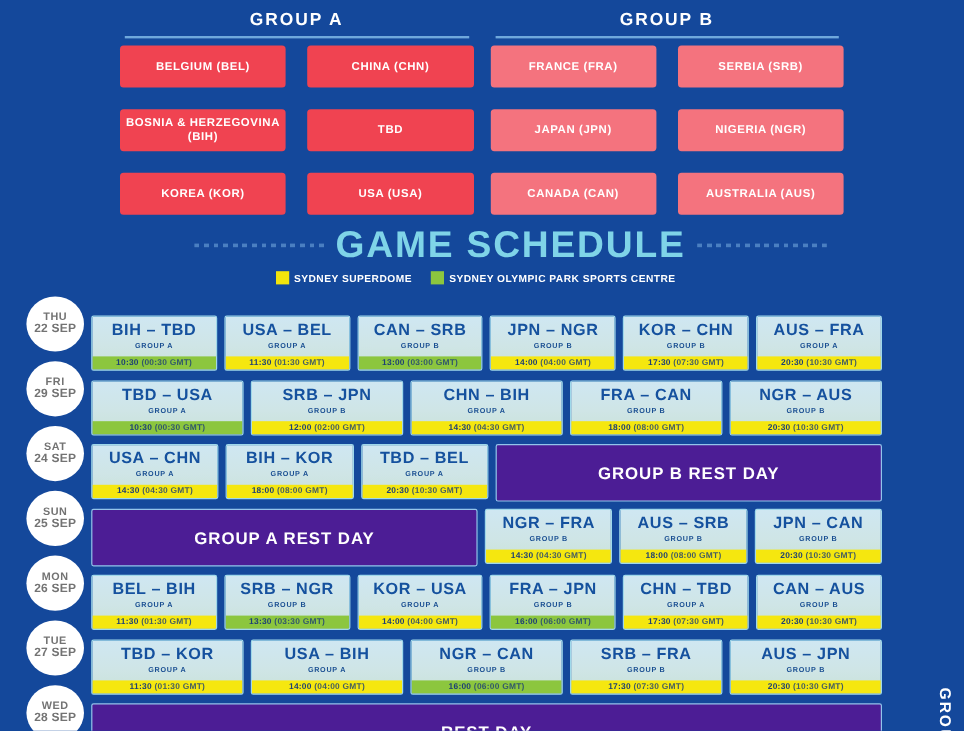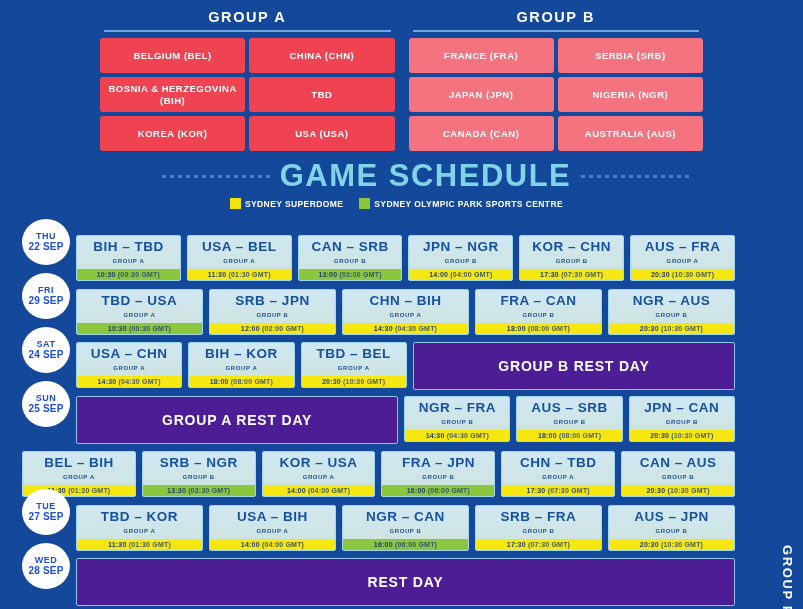--- a/index.html
+++ b/index.html
@@ -33,21 +33,21 @@
     padding: 3px 0 5px 0;
   }
   .group-rule {
     height: 2px;
     background: #6fa8dc;
     margin: 0 4px 6px 4px;
   }
   .group-grid {
     display: grid;
     grid-template-columns: 1fr 1fr;
-    gap: 4px;
+    gap: 18px;
   }
   .team-cell {
     border-radius: 3px;
     height: 35px;
     display: flex;
     align-items: center;
     justify-content: center;
     text-align: center;
     font-size: 9.5px;
     font-weight: bold;
@@ -114,21 +114,21 @@
     align-items: center;
     height: 54px;
     gap: 0;
   }
   .day-badge {
     width: 48px;
     height: 46px;
     min-width: 48px;
     border-radius: 50%;
     background: #ffffff;
-    color: #1d4ed8;
+    color: #737373;
     display: flex;
     flex-direction: column;
     align-items: center;
     justify-content: center;
     font-weight: bold;
     line-height: 1.15;
     margin-right: 6px;
   }
   .day-name { font-size: 9px; letter-spacing: 0.5px; }
   .day-date { font-size: 10px; letter-spacing: 0.2px; }
@@ -382,20 +382,24 @@
       </div>
       <div class="match">
         <div class="match-teams">JPN – CAN</div>
         <div class="match-group">GROUP B</div>
         <div class="match-time venue-superdome"><span>20:30</span> <span class="gmt">(10:30 GMT)</span></div>
       </div>
     </div>
   </div>
 
   <div class="sched-row">
+    <div class="day-badge">
+      <span class="day-name">MON</span>
+      <span class="day-date">26 SEP</span>
+    </div>
     <div class="matches">
       <div class="match">
         <div class="match-teams">BEL – BIH</div>
         <div class="match-group">GROUP A</div>
         <div class="match-time venue-superdome"><span>11:30</span> <span class="gmt">(01:30 GMT)</span></div>
       </div>
       <div class="match">
         <div class="match-teams">SRB – NGR</div>
         <div class="match-group">GROUP B</div>
         <div class="match-time venue-sopsc"><span>13:30</span> <span class="gmt">(03:30 GMT)</span></div>

